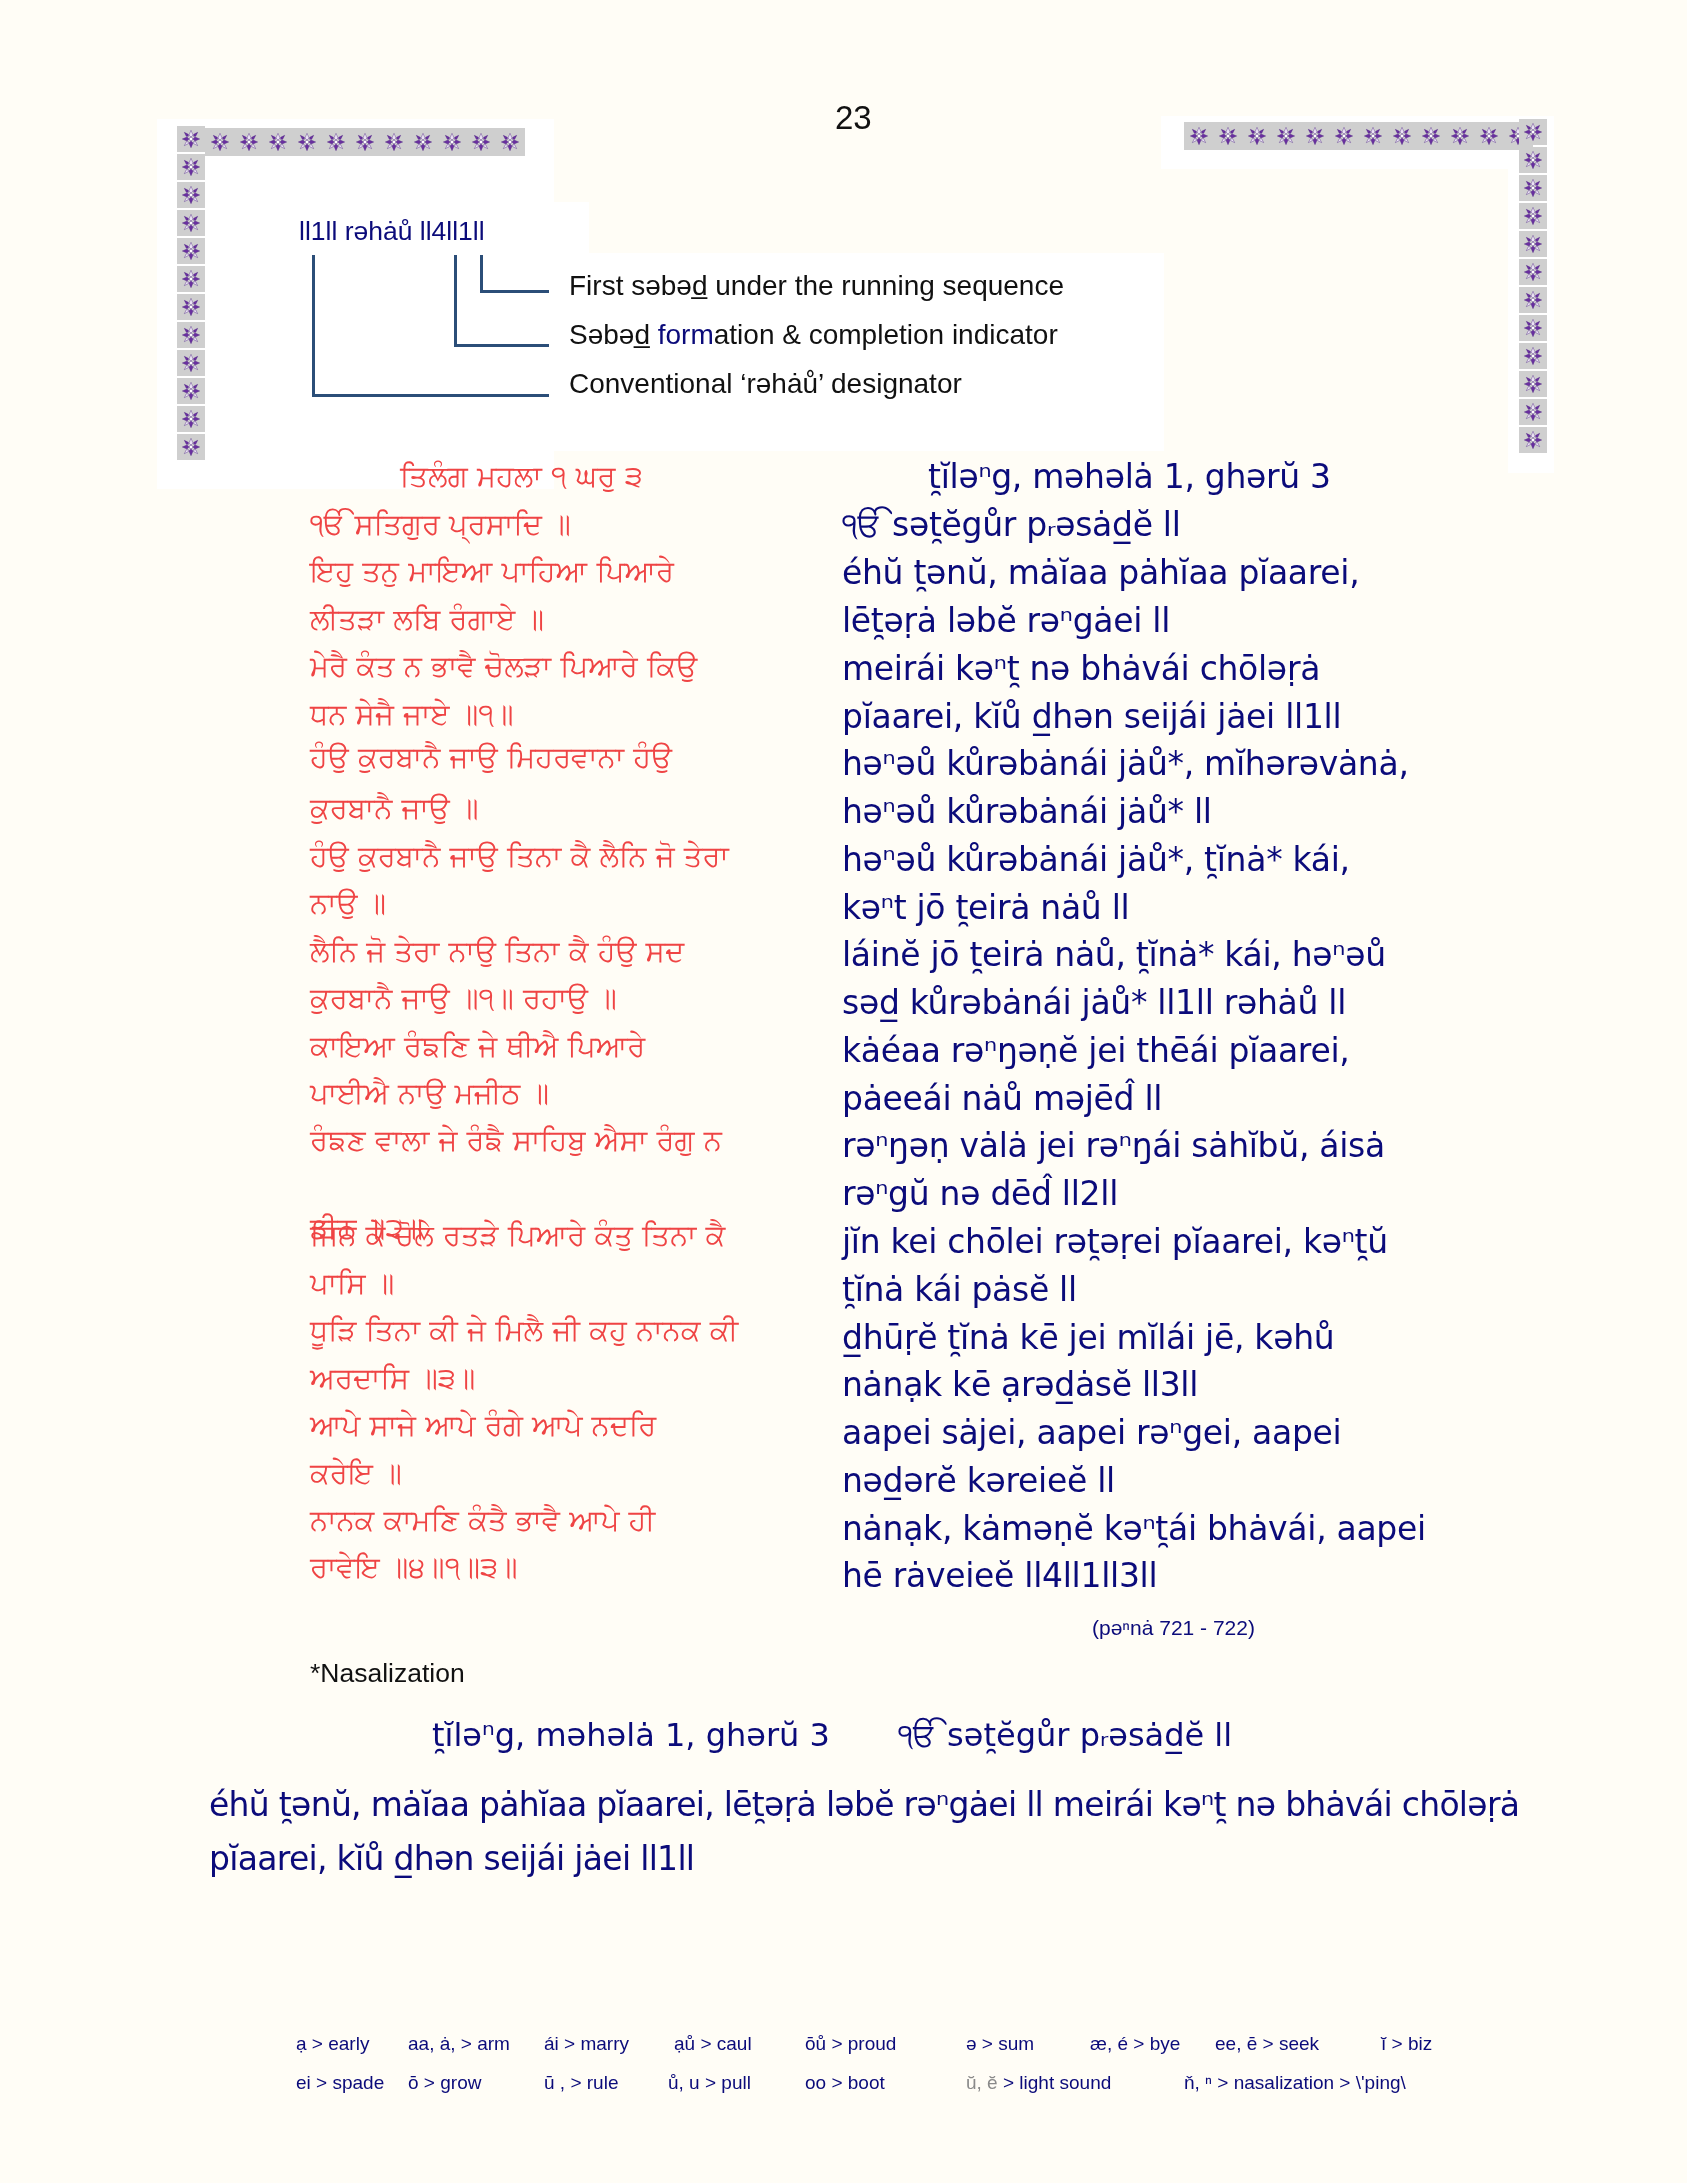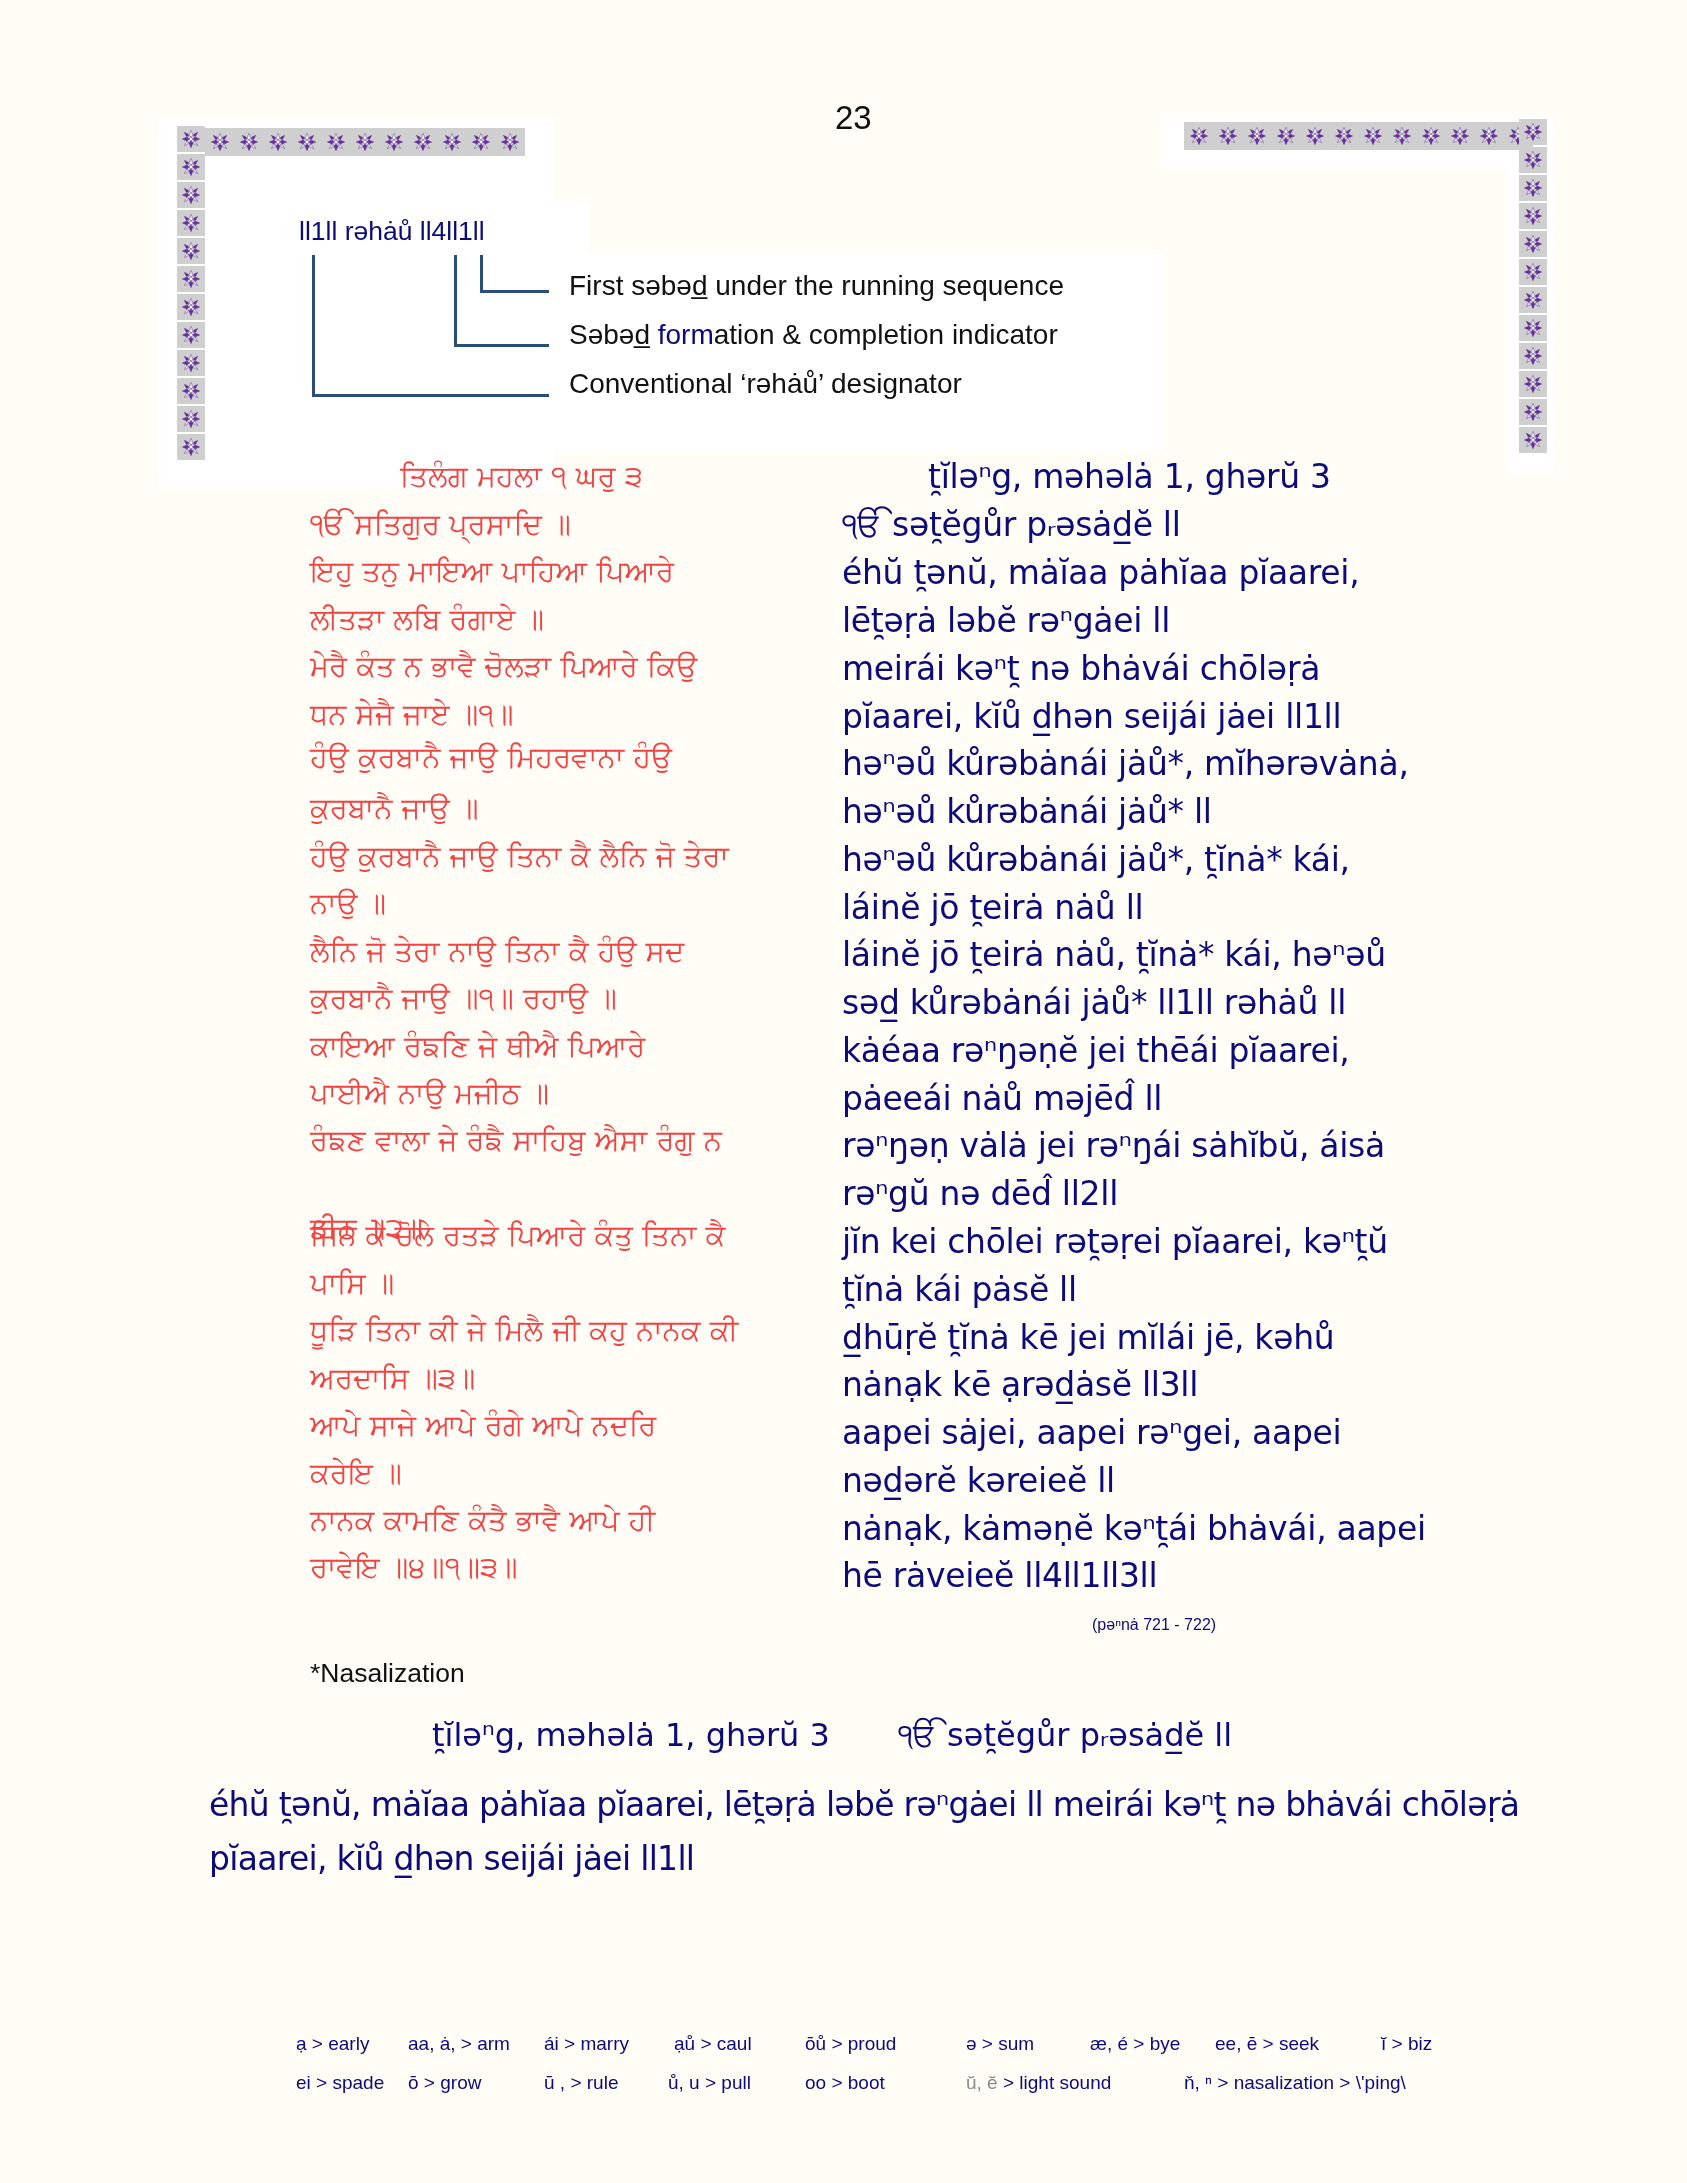--- a/index.html
+++ b/index.html
@@ -25,21 +25,21 @@
   .ref-label { position:absolute; left:299px; top:216px; font-size:26.5px; color:#0b0b7a; }
   .conn { position:absolute; background:#2b4e78; }
   .legend-text { position:absolute; font-size:28px; color:#111; left:569px; }
   .legend-text .hl { color:#0b0b7a; }
 
   
   .gurmukhi-line { position:absolute; left:310px; font-size:29px; color:#ef4444; font-family:"DejaVu Sans", sans-serif; white-space:nowrap; }
   .gurmukhi-title { left:400px; }
   .translit-line { position:absolute; left:842px; font-size:33px; color:#0b0b7a; white-space:nowrap; font-family:"DejaVu Sans", sans-serif; letter-spacing:-0.3px; }
   .translit-title { left:928px; }
-  .page-ref { position:absolute; left:1092px; top:1616px; font-size:16px; color:#0b0b7a; }
+  .page-ref { position:absolute; left:1092px; top:1616px; font-size:21px; color:#0b0b7a; }
   .footnote { position:absolute; left:310px; top:1658px; font-size:26.5px; color:#111; }
 
   .summary-title { position:absolute; top:1716px; font-size:32px; color:#0b0b7a; white-space:nowrap; font-family:"DejaVu Sans", sans-serif; }
   .summary-line { position:absolute; left:209px; font-size:33px; color:#0b0b7a; white-space:nowrap; font-family:"DejaVu Sans", sans-serif; letter-spacing:-0.7px; }
 
   .key-row { position:absolute; font-size:19px; color:#0b0b7a; white-space:nowrap; }
   .key-item { position:absolute; white-space:nowrap; }
   .key-item.light-key .sym { color:#8a8a8a; }
 </style>
 </head>
@@ -820,21 +820,21 @@
 <div class="translit-line translit-title" style="top:457px;">t̯ĭləⁿg, məhəlȧ 1, ghərŭ 3</div>
 <div id="translit-col">
     <div class="translit-line" style="top: 505px;">ੴ sət̯ĕgůr pᵣəsȧd̲ĕ ll</div>
     <div class="translit-line" style="top: 553px; text-align: center;">éhŭ  t̯ənŭ,  mȧĭaa  pȧhĭaa    pĭaarei,</div>
     <div class="translit-line" style="top: 601px;">lēt̯əṛȧ  ləbĕ rəⁿgȧei ll</div>
     <div class="translit-line" style="top: 649px;">meirái    kəⁿt̯    nə  bhȧvái  chōləṛȧ</div>
     <div class="translit-line" style="top: 697px;">pĭaarei, kĭů d̲hən seijái  jȧei ll1ll</div>
     <div class="translit-line" style="top: 744px;">həⁿəů  kůrəbȧnái  jȧů*, mĭhərəvȧnȧ,</div>
     <div class="translit-line" style="top: 792px;">həⁿəů  kůrəbȧnái  jȧů* ll</div>
     <div class="translit-line" style="top: 840px;">həⁿəů   kůrəbȧnái   jȧů*,  t̯ĭnȧ*   kái,</div>
-    <div class="translit-line" style="top: 888px;">láinĕ jō  t̯eirȧ  nȧů ll</div>
+    <div class="translit-line" style="top: 888px;">kəⁿt jō  t̯eirȧ  nȧů ll</div>
     <div class="translit-line" style="top: 935px;">láinĕ jō t̯eirȧ  nȧů,  t̯ĭnȧ*   kái, həⁿəů</div>
     <div class="translit-line" style="top: 983px;">səd̲  kůrəbȧnái  jȧů* ll1ll rəhȧů ll</div>
     <div class="translit-line" style="top: 1031px;">kȧéaa  rəⁿŋəṇĕ   jei   thēái  pĭaarei,</div>
     <div class="translit-line" style="top: 1079px;">pȧeeái  nȧů  məjēd̂ ll</div>
     <div class="translit-line" style="top: 1126px;">rəⁿŋəṇ  vȧlȧ  jei  rəⁿŋái sȧhĭbŭ, áisȧ</div>
     <div class="translit-line" style="top: 1174px;">rəⁿgŭ nə dēd̂ ll2ll</div>
     <div class="translit-line" style="top: 1222px;">jĭn  kei  chōlei rət̯əṛei  pĭaarei, kəⁿt̯ŭ</div>
     <div class="translit-line" style="top: 1270px;">t̯ĭnȧ  kái  pȧsĕ ll</div>
     <div class="translit-line" style="top: 1318px;">d̲hūṛĕ  t̯ĭnȧ   kē   jei   mĭlái   jē,  kəhů</div>
     <div class="translit-line" style="top: 1365px;">nȧnạk kē ạrəd̲ȧsĕ ll3ll</div>

